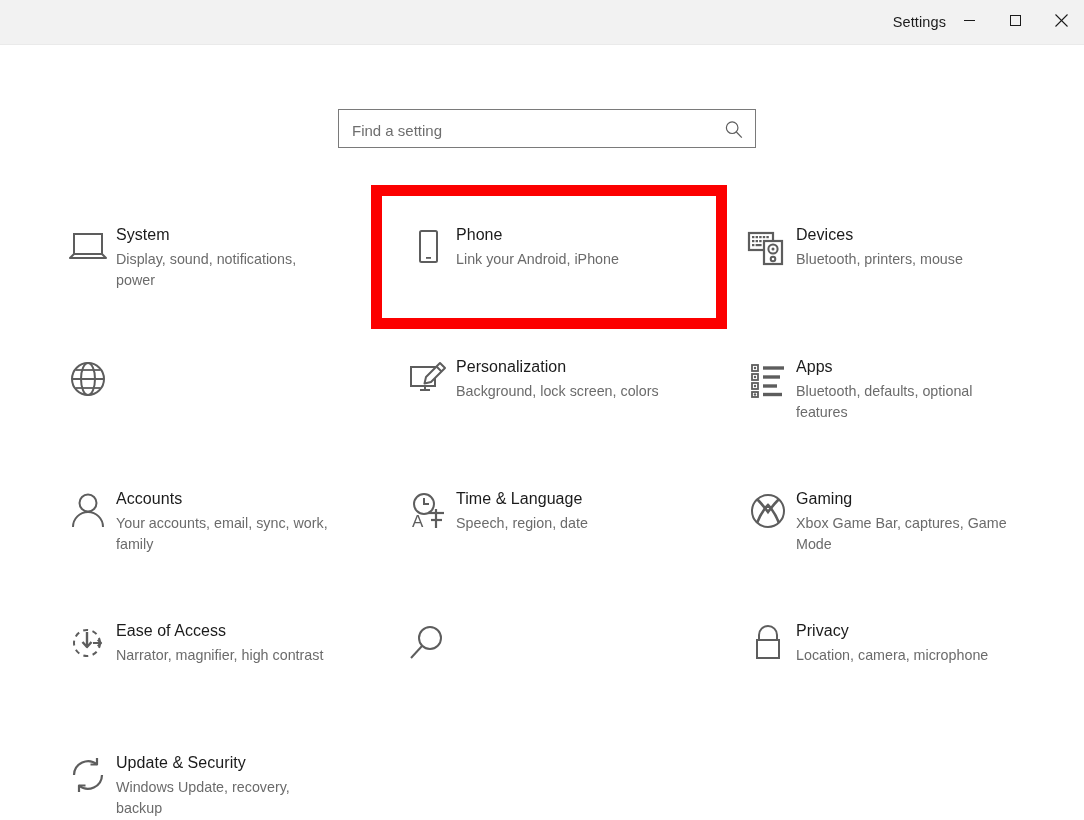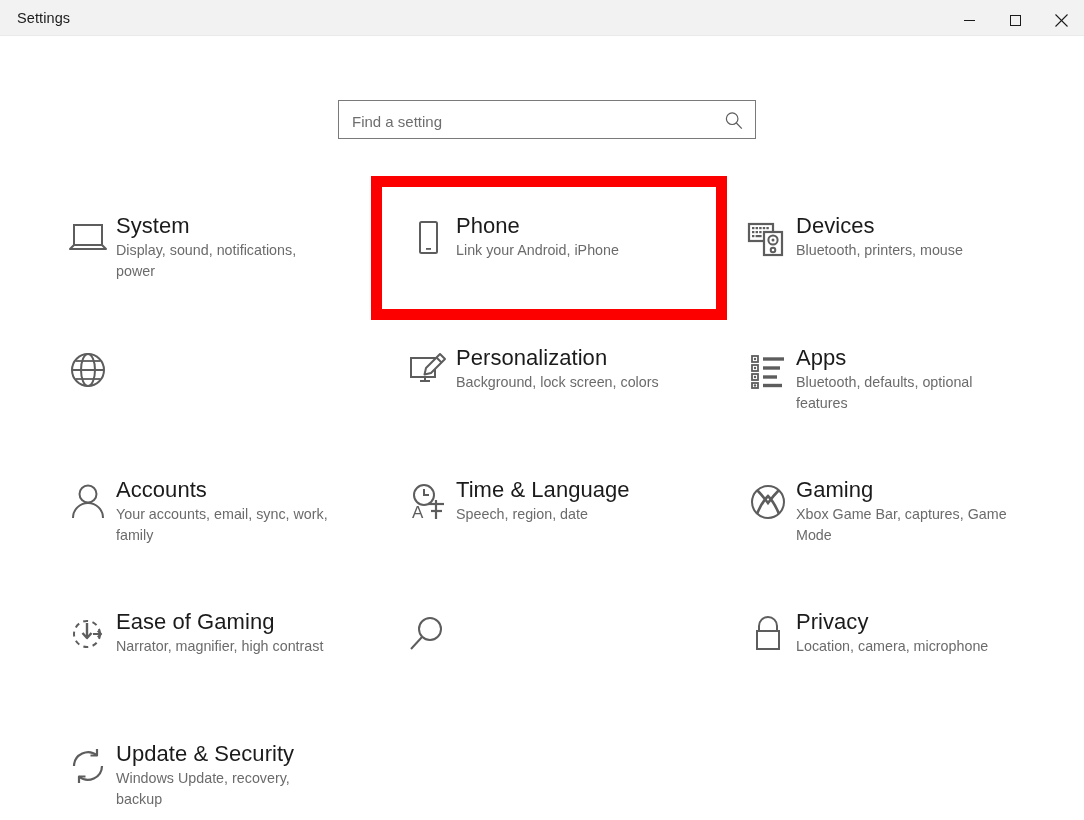--- a/index.html
+++ b/index.html
@@ -7,25 +7,25 @@
   html, body {
     width: 1084px;
     height: 820px;
     overflow: hidden;
     background: #ffffff;
     font-family: "Liberation Sans", sans-serif;
   }
 
   
   .titlebar {
-    height: 36px;
+    height: 45px;
     background: #f2f2f2;
     display: flex;
     align-items: center;
-    justify-content: space-between;
+    justify-content: flex-end;
     border-bottom: 1px solid #eaeaea;
   }
   .titlebar-title {
     font-size: 14.5px;
     color: #1b1b1b;
     padding-left: 17px;
     letter-spacing: 0.1px;
   }
   .window-controls { display: flex; height: 100%; }
   .wc-btn {
@@ -93,21 +93,21 @@
   .tile-icon {
     width: 56px;
     flex: none;
     display: flex;
     justify-content: center;
     padding-top: 4px;
   }
   .tile-icon svg { display: block; }
   .tile-text { padding-top: 0px; }
   .tile-title {
-    font-size: 22px;
+    font-size: 16px;
     color: #1b1b1b;
     line-height: 24px;
     margin-bottom: 2px;
     letter-spacing: 0.05px;
   }
   .tile-sub {
     font-size: 14.3px;
     color: #6b6b6b;
     line-height: 20.5px;
     max-width: 212px;
@@ -323,21 +323,21 @@
     <div class="tile">
       <div class="tile-icon">
         <svg width="44" height="40" viewBox="0 0 44 40">
           <circle cx="21" cy="20" r="13" fill="none" stroke="#5d5d5d" stroke-width="2" stroke-dasharray="5 4.5"></circle>
           <line x1="21" y1="9" x2="21" y2="24" stroke="#5d5d5d" stroke-width="2.4"></line>
           <path d="M16.5 19 l4.5 5 4.5 -5" fill="none" stroke="#5d5d5d" stroke-width="2.4" stroke-linejoin="round"></path>
           <path d="M27 20 h8 m-3.2 -3.2 l3.2 3.2 -3.2 3.2" fill="none" stroke="#5d5d5d" stroke-width="2.2" stroke-linejoin="round"></path>
         </svg>
       </div>
       <div class="tile-text">
-        <div class="tile-title">Ease of Gaming</div>
+        <div class="tile-title">Ease of Access</div>
         <div class="tile-sub">Narrator, magnifier, high contrast</div>
       </div>
     </div>
 
     <div class="tile">
       <div class="tile-icon">
         <svg width="44" height="40" viewBox="0 0 44 40">
           <circle cx="24" cy="15" r="11" fill="none" stroke="#5d5d5d" stroke-width="2"></circle>
           <line x1="16" y1="23" x2="5" y2="35" stroke="#5d5d5d" stroke-width="2"></line>
         </svg>

